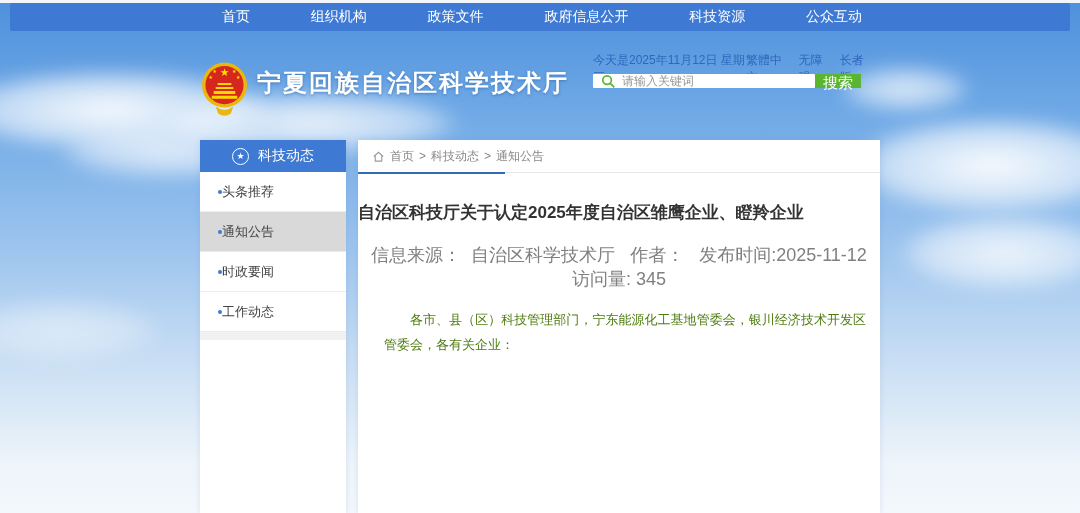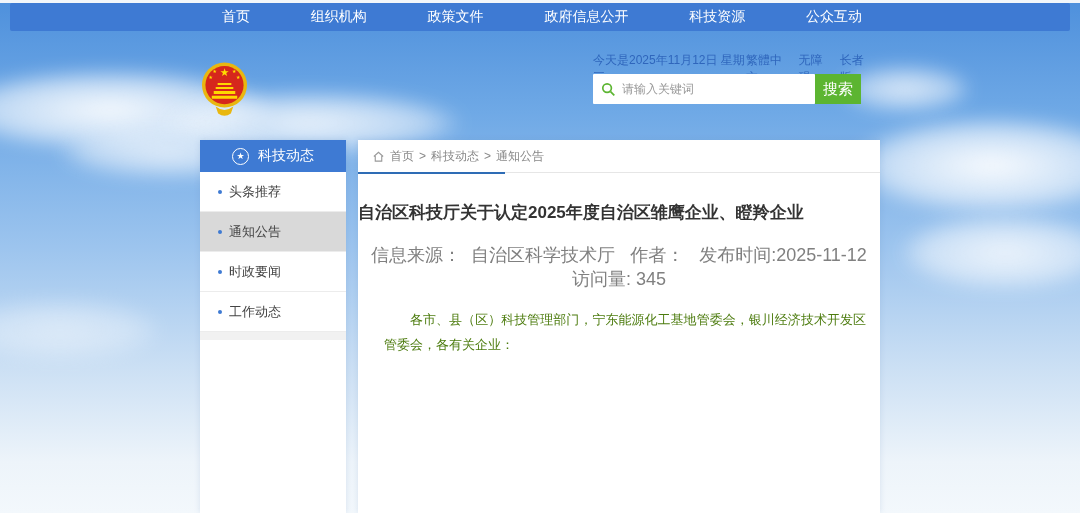--- a/index.html
+++ b/index.html
@@ -32,34 +32,34 @@
   .site-title .cn { font-size:24px; font-weight:bold; letter-spacing:2px;
                     text-shadow:0 1px 3px rgba(20,70,140,.45); white-space:nowrap; }
   .site-title .en { margin-top:5px; font-size:10.5px; letter-spacing:.6px; word-spacing:5px;
                     text-shadow:0 1px 2px rgba(20,70,140,.4); white-space:nowrap; }
 
   .top-info { position:absolute; left:593px; top:52px; width:280px; display:flex;
               justify-content:space-between; font-size:12px; color:#2F66BC; }
   .top-info .links { display:flex; gap:8px; }
   .top-info .links span { cursor:pointer; }
 
-  .search-bar { position:absolute; left:593px; top:74px; width:268px; height:30px; display:flex; }
+  .search-bar { position:absolute; left:593px; top:74px; width:268px; height:14px; display:flex; }
   .search-input-wrap { flex:1; background:#fff; display:flex; align-items:center; padding:0 8px; border-radius:1px; }
   .search-input { border:none; outline:none; flex:1; font-size:12px; color:#333; margin-left:6px; background:transparent; }
   .search-input::placeholder { color:#999; }
   .search-btn { width:46px; background:#5CB531; color:#fff; font-size:15px; border:none; cursor:pointer; }
 
   
   .sidebar { position:absolute; left:200px; top:140px; width:146px; bottom:0; background:#fff;
              box-shadow:0 0 6px rgba(90,130,180,.18); }
   .sidebar-header { height:32px; background:#3E7AD3; color:#fff; font-size:14px;
                     display:flex; align-items:center; justify-content:center; gap:9px; }
   .star-circle { width:17px; height:17px; border:1.4px solid #fff; border-radius:50%;
                  display:flex; align-items:center; justify-content:center; font-size:9px; color:#fff; }
-  .side-item { height:40px; display:flex; align-items:center; padding-left:18px; gap:7px;
+  .side-item { height:40px; display:flex; align-items:center; padding-left:18px; 
                font-size:13px; color:#444; border-bottom:1px solid #ececec; cursor:pointer; }
   .side-item .dot { width:4px; height:4px; background:#3E7AD3; border-radius:50%; flex:none; }
   .side-item.active { background:#D9D9D9; }
   .sidebar-foot { height:8px; background:#f1f1f1; }
 
   
   .main { position:absolute; left:358px; top:140px; width:522px; bottom:0; background:#fff;
           box-shadow:0 0 6px rgba(90,130,180,.18); }
   .breadcrumb { height:33px; display:flex; align-items:center; gap:5px; padding:0 14px;
                 font-size:12px; color:#888; border-bottom:1px solid #e6e6e6; position:relative; }
@@ -105,20 +105,21 @@
     <circle cx="24" cy="26" r="19.5" fill="#D6271C"></circle>
     <text x="24" y="17" font-size="11" text-anchor="middle" fill="#FFDE00">★</text>
     <text x="14" y="14" font-size="5" text-anchor="middle" fill="#FFDE00">★</text>
     <text x="34" y="14" font-size="5" text-anchor="middle" fill="#FFDE00">★</text>
     <text x="10" y="20" font-size="5" text-anchor="middle" fill="#FFDE00">★</text>
     <text x="38" y="20" font-size="5" text-anchor="middle" fill="#FFDE00">★</text>
     <path d="M17 24 h14 v2 h-14 z M15 28 h18 v2 h-18 z M13 32 h22 v3 h-22 z M11 37 h26 v3 h-26 z" fill="#FFD700"></path>
     <path d="M15 48 q9 7 18 0 l-2.5 7 q-6.5 4.5 -13 0 z" fill="#E9B70F"></path>
   </svg>
   <div class="site-title">
+    <div class="cn">宁夏回族自治区科学技术厅</div>
   </div>
 
   <div class="top-info">
     <span>今天是2025年11月12日 星期三</span>
     <span class="links">
       <span>繁體中文</span>
       <span>无障碍</span>
       <span>长者版</span>
     </span>
   </div>

